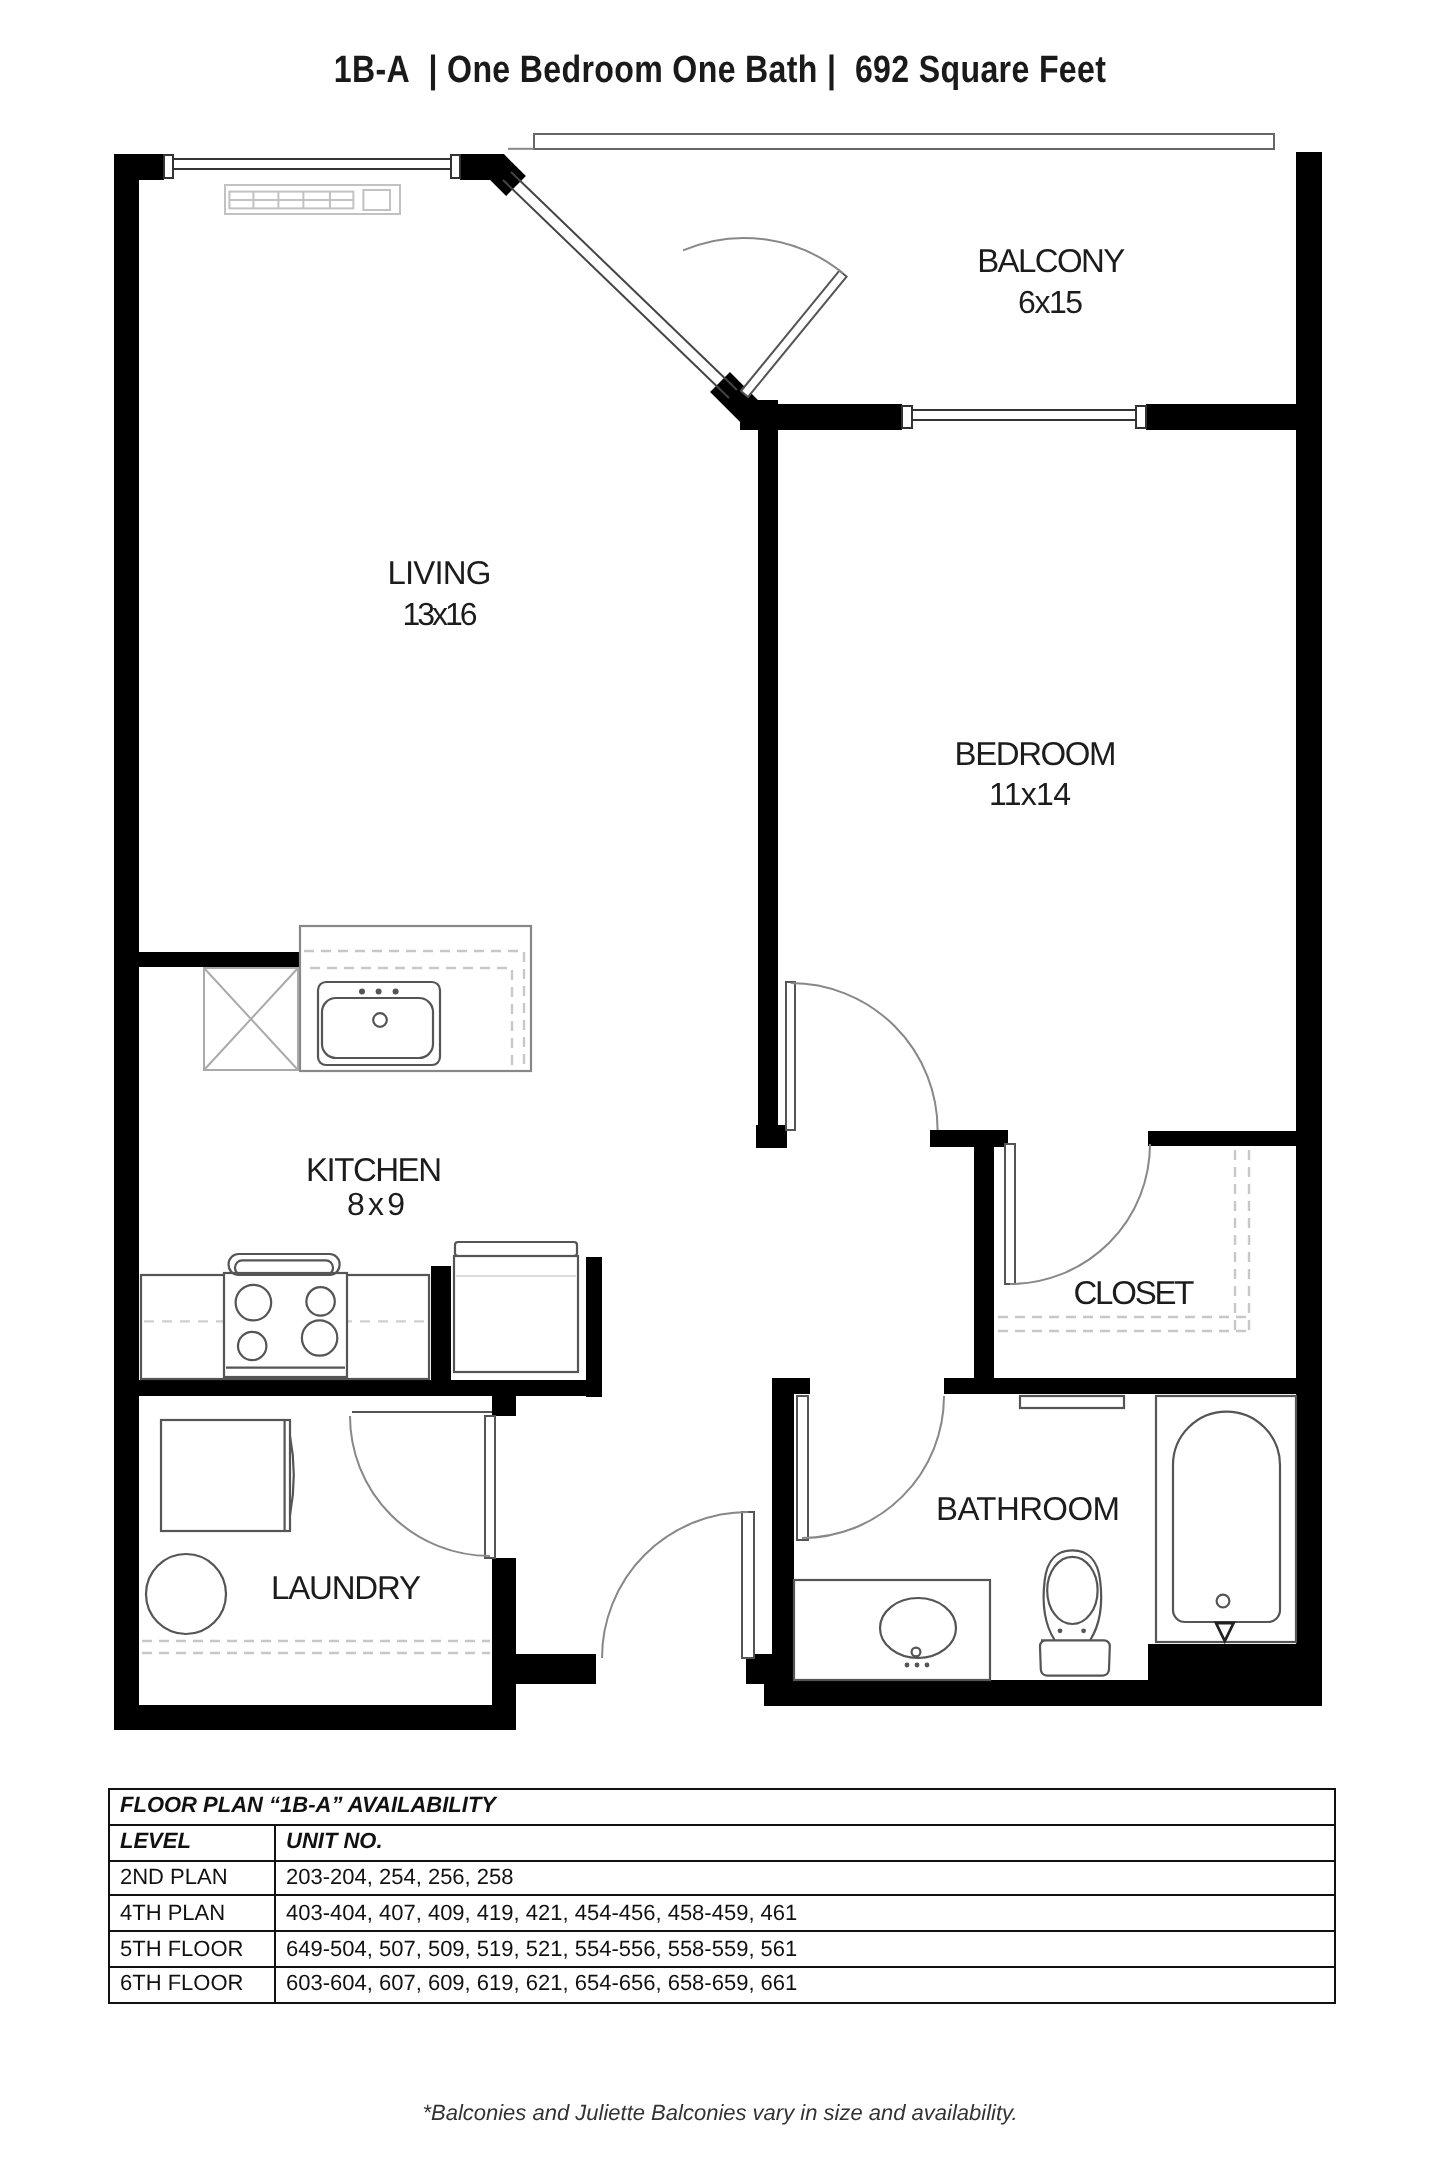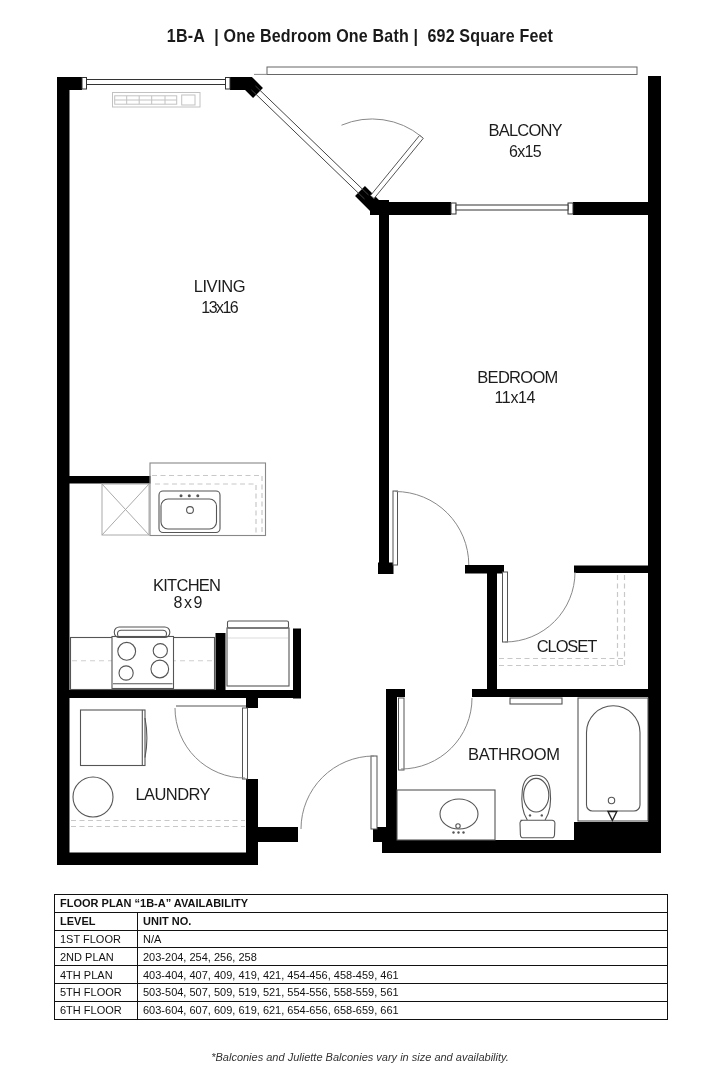--- a/index.html
+++ b/index.html
@@ -1,20 +1,20 @@
 <!DOCTYPE html>
 <html><head><meta charset="utf-8">
 <style>
 html,body{margin:0;padding:0;background:#fff;}
 body{width:720px;height:1080px;font-family:"Liberation Sans",sans-serif;position:relative;overflow:hidden;}
 #title{position:absolute;left:0;top:24.5px;width:720px;text-align:center;font-size:19px;font-weight:bold;color:#1a1a1a;letter-spacing:.2px;transform:scaleX(.845);transform-origin:360px 0;}
 #plan{position:absolute;left:0;top:0;}
 #tbl{position:absolute;left:54px;top:894px;border-collapse:collapse;font-size:11px;color:#111;}
 #tbl td{border:1px solid #111;padding:0 0 0 5px;height:16.8px;white-space:nowrap;}
-#tbl .b{font-weight:bold;}
+#tbl .b{font-weight:bold;font-style:italic;}
 #wm{position:absolute;left:8px;top:1094px;font-size:27.5px;letter-spacing:1.5px;color:#fff;-webkit-text-stroke:0.95px #adadad;white-space:nowrap;margin-left:37px;}
 #fn{position:absolute;left:0;top:1051px;width:720px;text-align:center;font-style:italic;font-size:11px;color:#333;}
 </style></head>
 <body>
 <div id="title">1B-A&nbsp; | One Bedroom One Bath | &nbsp;692 Square Feet</div>
 <svg id="plan" width="720" height="1080" viewBox="0 0 720 1080">
 <g fill="#000" stroke="none">
 <rect x="57" y="77" width="12.5" height="788"></rect>
 <rect x="57" y="77" width="25" height="13"></rect>
 <rect x="230" y="77" width="22" height="13"></rect>
@@ -167,34 +167,30 @@
 <table id="tbl">
 <tbody>
       <tr>
         <td class="b" colspan="2">FLOOR PLAN “1B-A” AVAILABILITY</td>
       </tr>
 <tr>
         <td class="b" style="width:77px">LEVEL</td>
         <td class="b" style="width:524px">UNIT NO.</td>
       </tr>
 <tr>
-        <td>1ST FLOOR</td>
-        <td>N/A</td>
-      </tr>
-<tr>
         <td>2ND PLAN</td>
         <td>203-204, 254, 256, 258</td>
       </tr>
 <tr>
         <td>4TH PLAN</td>
         <td>403-404, 407, 409, 419, 421, 454-456, 458-459, 461</td>
       </tr>
 <tr>
         <td>5TH FLOOR</td>
-        <td>503-504, 507, 509, 519, 521, 554-556, 558-559, 561</td>
+        <td>649-504, 507, 509, 519, 521, 554-556, 558-559, 561</td>
       </tr>
 <tr>
         <td>6TH FLOOR</td>
         <td>603-604, 607, 609, 619, 621, 654-656, 658-659, 661</td>
       </tr>
 </tbody>
   </table>
 <div id="wm">Atlas Management LLC</div>
 <div id="fn">*Balconies and Juliette Balconies vary in size and availability.</div>
 

